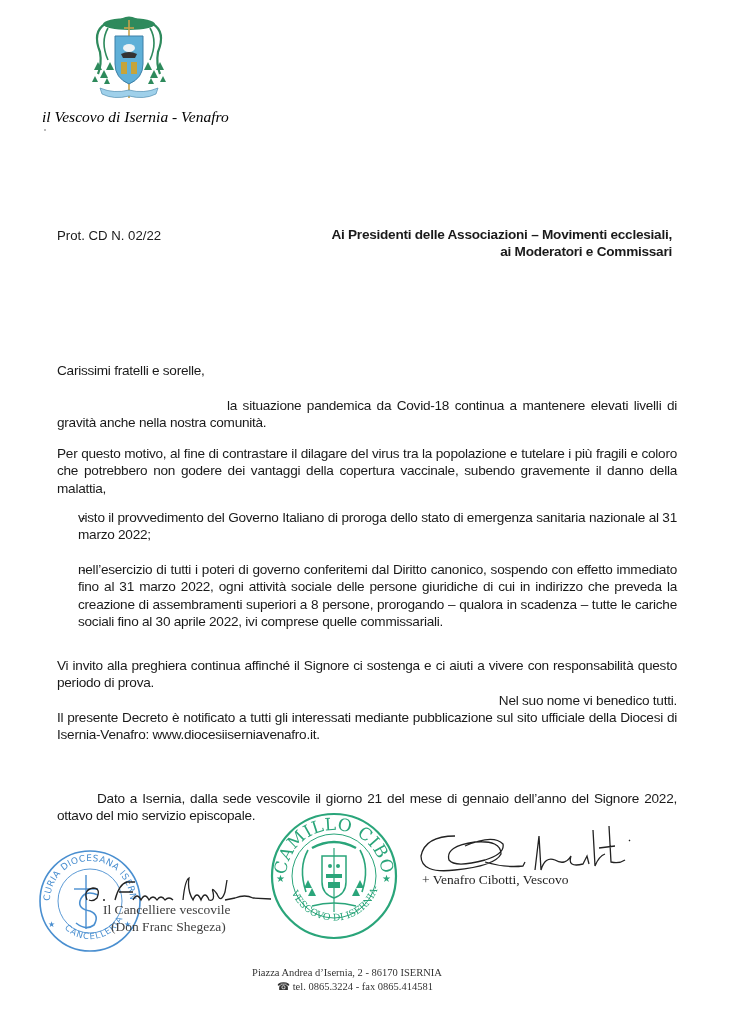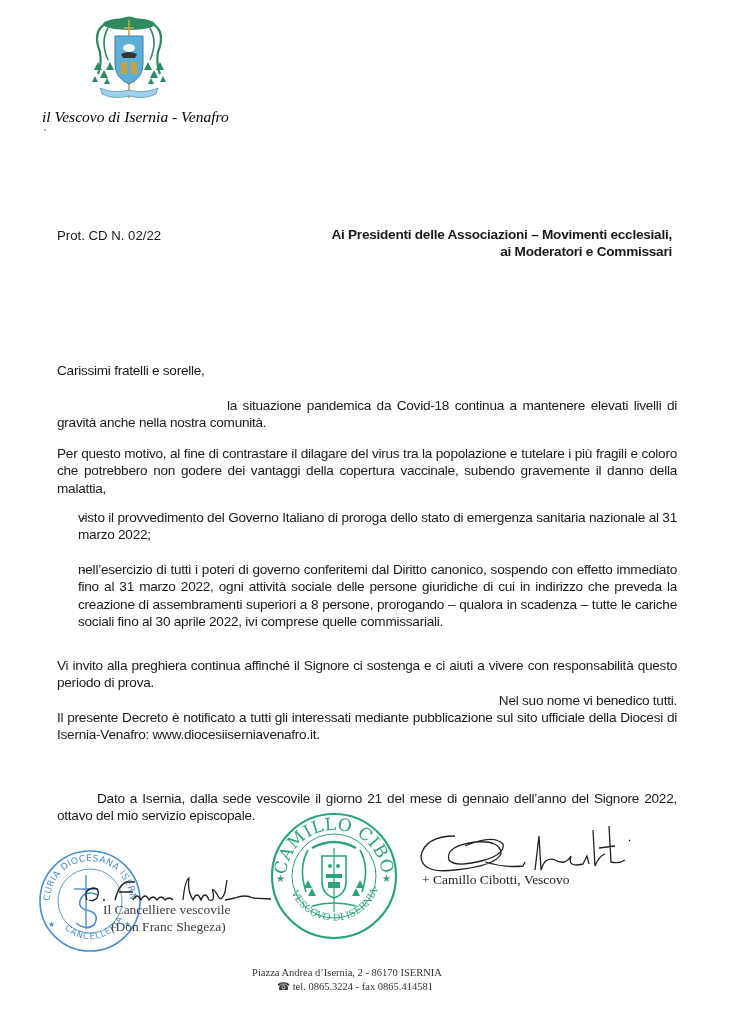--- a/index.html
+++ b/index.html
@@ -175,21 +175,21 @@
 </div>
 
 <div class="abs sig-right">
   <svg width="240" height="70" viewBox="0 0 240 70">
     <path d="M40 20 Q10 20 6 40 Q6 58 40 54 Q80 50 86 38 Q86 24 60 26 Q30 30 34 44 Q40 52 70 44
              Q90 38 88 28 Q78 18 50 30 M70 46 Q90 52 108 50 L110 46
              M120 54 L124 20 L126 54 Q130 40 140 44 Q150 50 156 40 Q152 52 168 48 L172 40 L174 48
              M178 14 L180 50 Q184 40 190 38 M184 32 L200 30 M194 10 L196 46 Q204 48 210 44 M214 24 l1 1" fill="none" stroke="#222" stroke-width="1.3"></path>
   </svg>
 </div>
-<div class="abs bishop-sign">+ Camillo Cibotti, Vescovo</div>
+<div class="abs bishop-sign">+ Venafro Cibotti, Vescovo</div>
 
 <div class="abs footer">
   <div class="inner">
     <div>Piazza Andrea d’Isernia, 2 - 86170 ISERNIA</div>
     <div class="l2">
       <span>☎︎</span>
       <span>tel. 0865.3224 - fax 0865.414581</span>
     </div>
   </div>
 </div>

